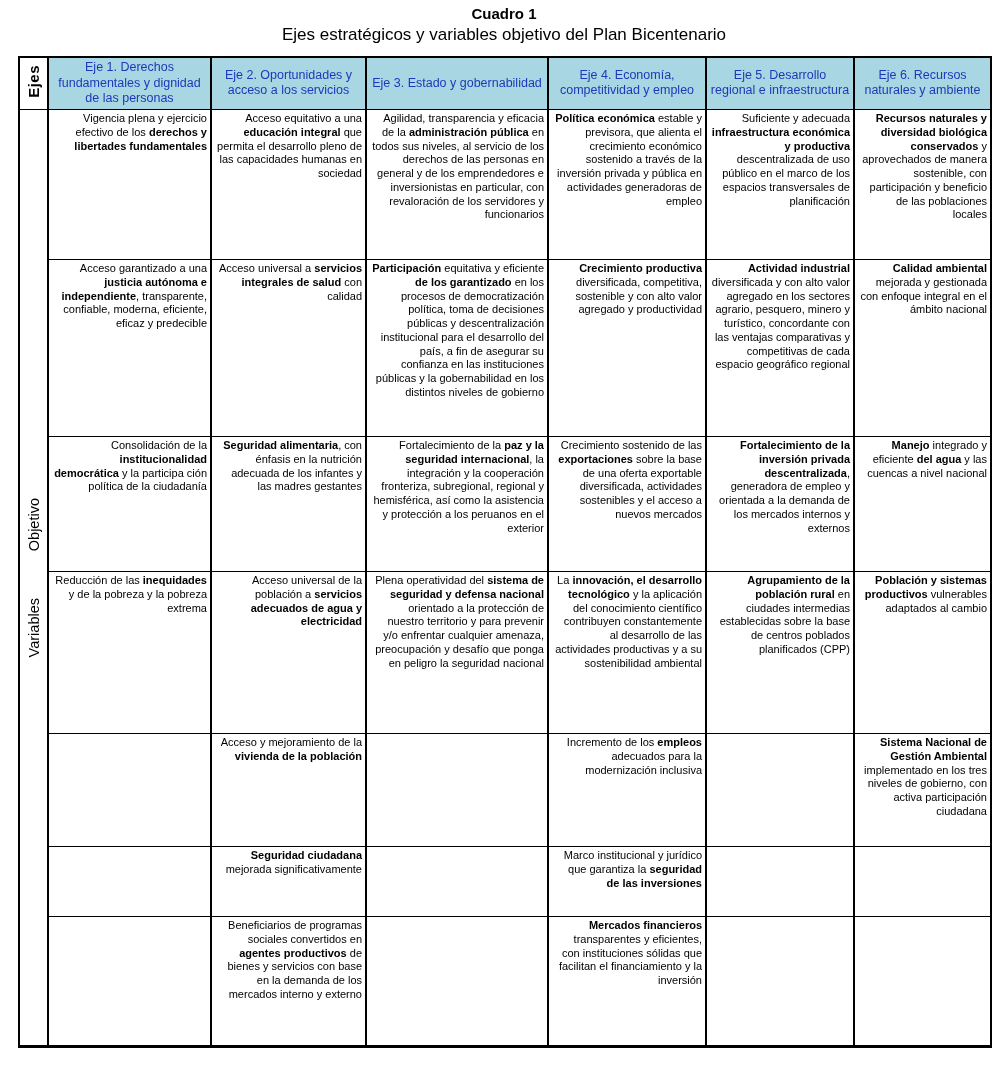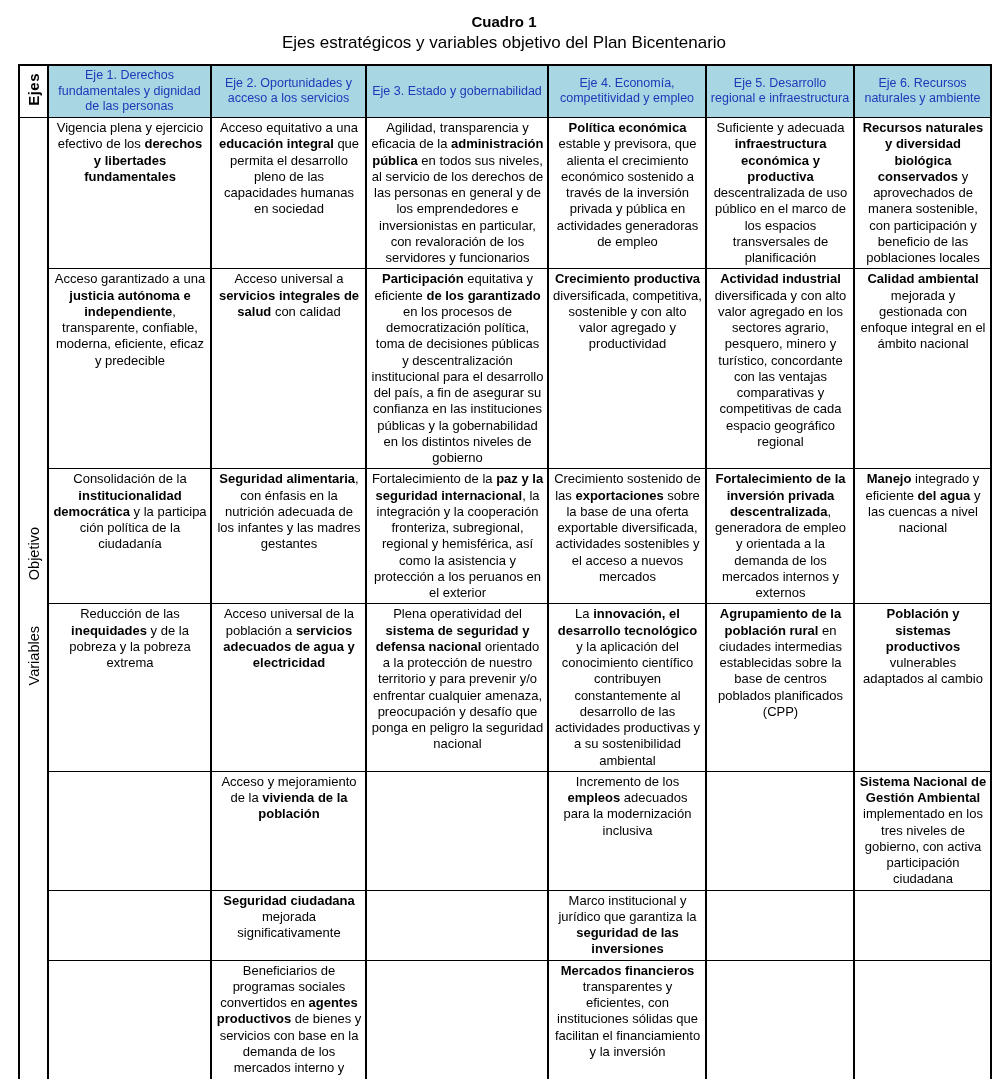--- a/index.html
+++ b/index.html
@@ -1,19 +1,19 @@
 <!DOCTYPE html>
 <html><head>
 <meta charset="utf-8">
 <style>
   html,body{margin:0;padding:0;background:#ffffff;}
   .page{
     width:1008px;height:1079px;background:#ffffff;
     font-family:"Liberation Sans","DejaVu Sans",sans-serif;
-    color:#000;overflow:hidden;box-sizing:border-box;padding-top:12px;
+    color:#000;overflow:hidden;box-sizing:border-box;padding-top:4px;
   }
   .titleblock{text-align:center;line-height:1.3;margin-bottom:10px;}
   .title-line1{font-weight:bold;font-size:15px;}
   .title-line2{font-weight:normal;font-size:17px;}
   table.grid{
     border-collapse:collapse;table-layout:fixed;
     margin-left:18px;width:972px;
     border:2px solid #000;border-bottom:3px solid #000;
   }
   table.grid th, table.grid td{
@@ -24,22 +24,22 @@
   th.colhead{
     background:#a9d6e3;color:#2038b8;font-weight:normal;
     font-size:12.5px;text-align:center;vertical-align:middle;
     padding:2px 3px;line-height:1.22;border-bottom:2px solid #000;
   }
   th.corner{
     background:#ffffff;text-align:center;vertical-align:middle;
     border-bottom:2px solid #000;
   }
   td.cell{
-    vertical-align:top;text-align:center;
-    font-size:13px;line-height:1.25;
+    vertical-align:top;text-align:right;
+    font-size:11px;line-height:1.25;
     padding:2px 3px 2px 4px;white-space:pre-line;
   }
   td.cell b{font-weight:bold;}
   td.sidecell{vertical-align:middle;background:#fff;}
   .vtext{
     writing-mode:vertical-rl;transform:rotate(180deg);
     display:inline-block;white-space:nowrap;
   }
   .corner .vtext{font-weight:bold;font-size:15px;letter-spacing:0.5px;}
   .side-stack{

